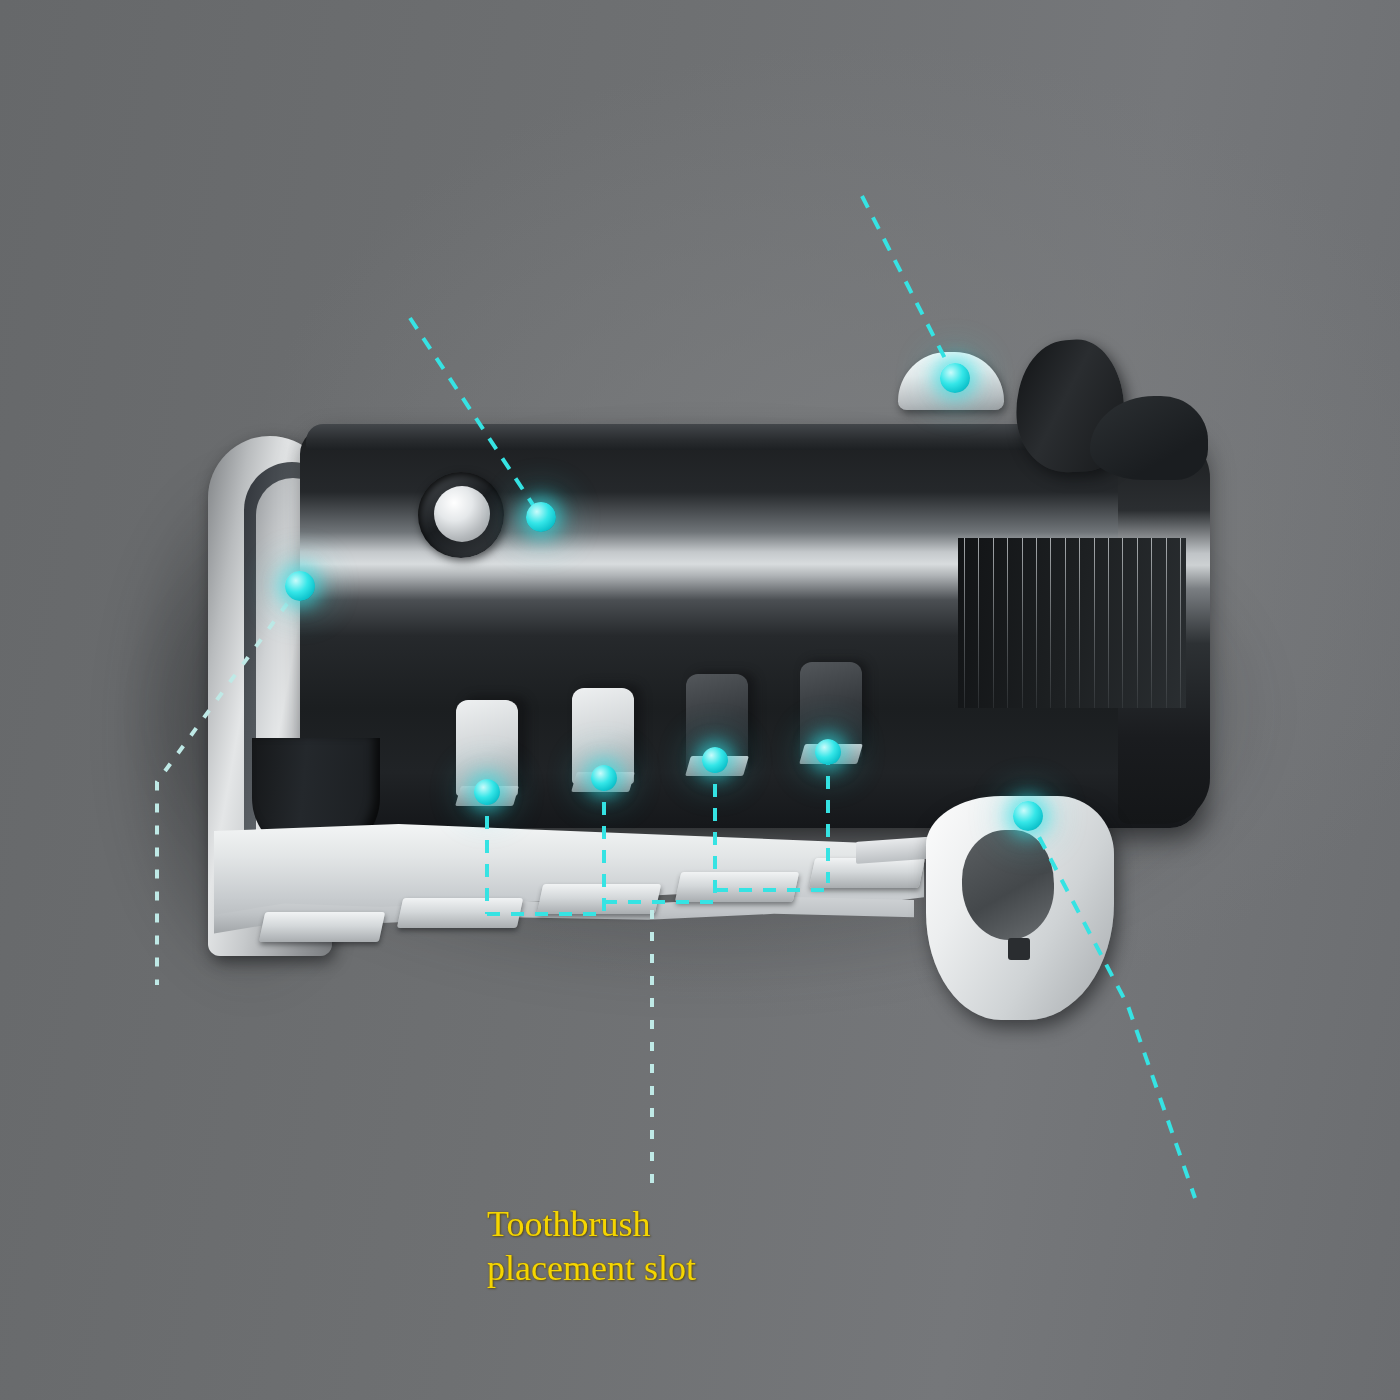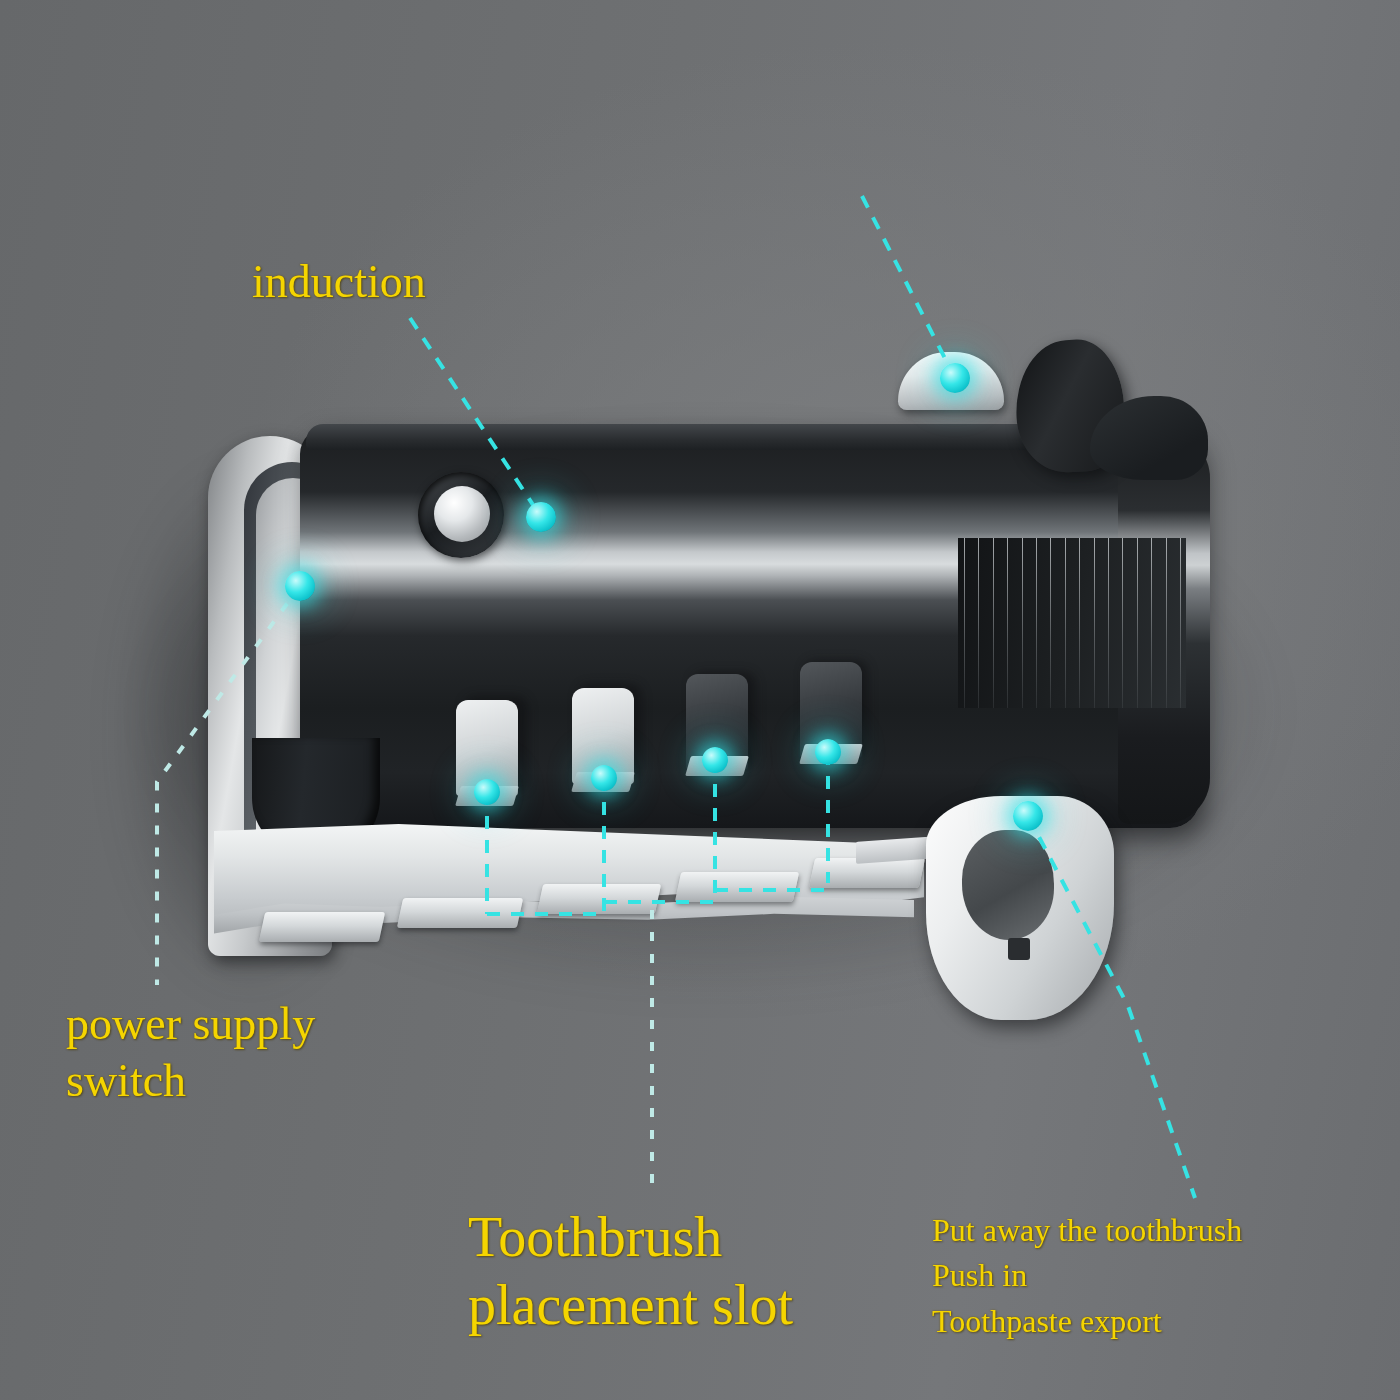--- a/index.html
+++ b/index.html
@@ -297,25 +297,19 @@
   <div class="dot" style="left:955px;top:378px;"></div>
   <div class="dot" style="left:541px;top:517px;"></div>
   <div class="dot" style="left:300px;top:586px;"></div>
   <div class="dot sm" style="left:487px;top:792px;"></div>
   <div class="dot sm" style="left:604px;top:778px;"></div>
   <div class="dot sm" style="left:715px;top:760px;"></div>
   <div class="dot sm" style="left:828px;top:752px;"></div>
   <div class="dot" style="left:1028px;top:816px;"></div>
 
 
-  <div class="label" style="left:252px;top:258px;font-size:46px;">induction</div>
-
-  <div class="label" style="left:66px;top:995px;font-size:46px;line-height:1.24;">power supply
-switch</div>
-
-  <div class="label" style="left:468px;top:1203px;font-size:56px;line-height:1.22;">Toothbrush
+
+
+  <div class="label" style="left:487px;top:1203px;font-size:36px;line-height:1.22;">Toothbrush
 placement slot</div>
 
-  <div class="label" style="left:932px;top:1208px;font-size:32px;line-height:1.42;">Put away the toothbrush
-Push in
-Toothpaste export</div>
 
 </div>
 
 </body></html>

